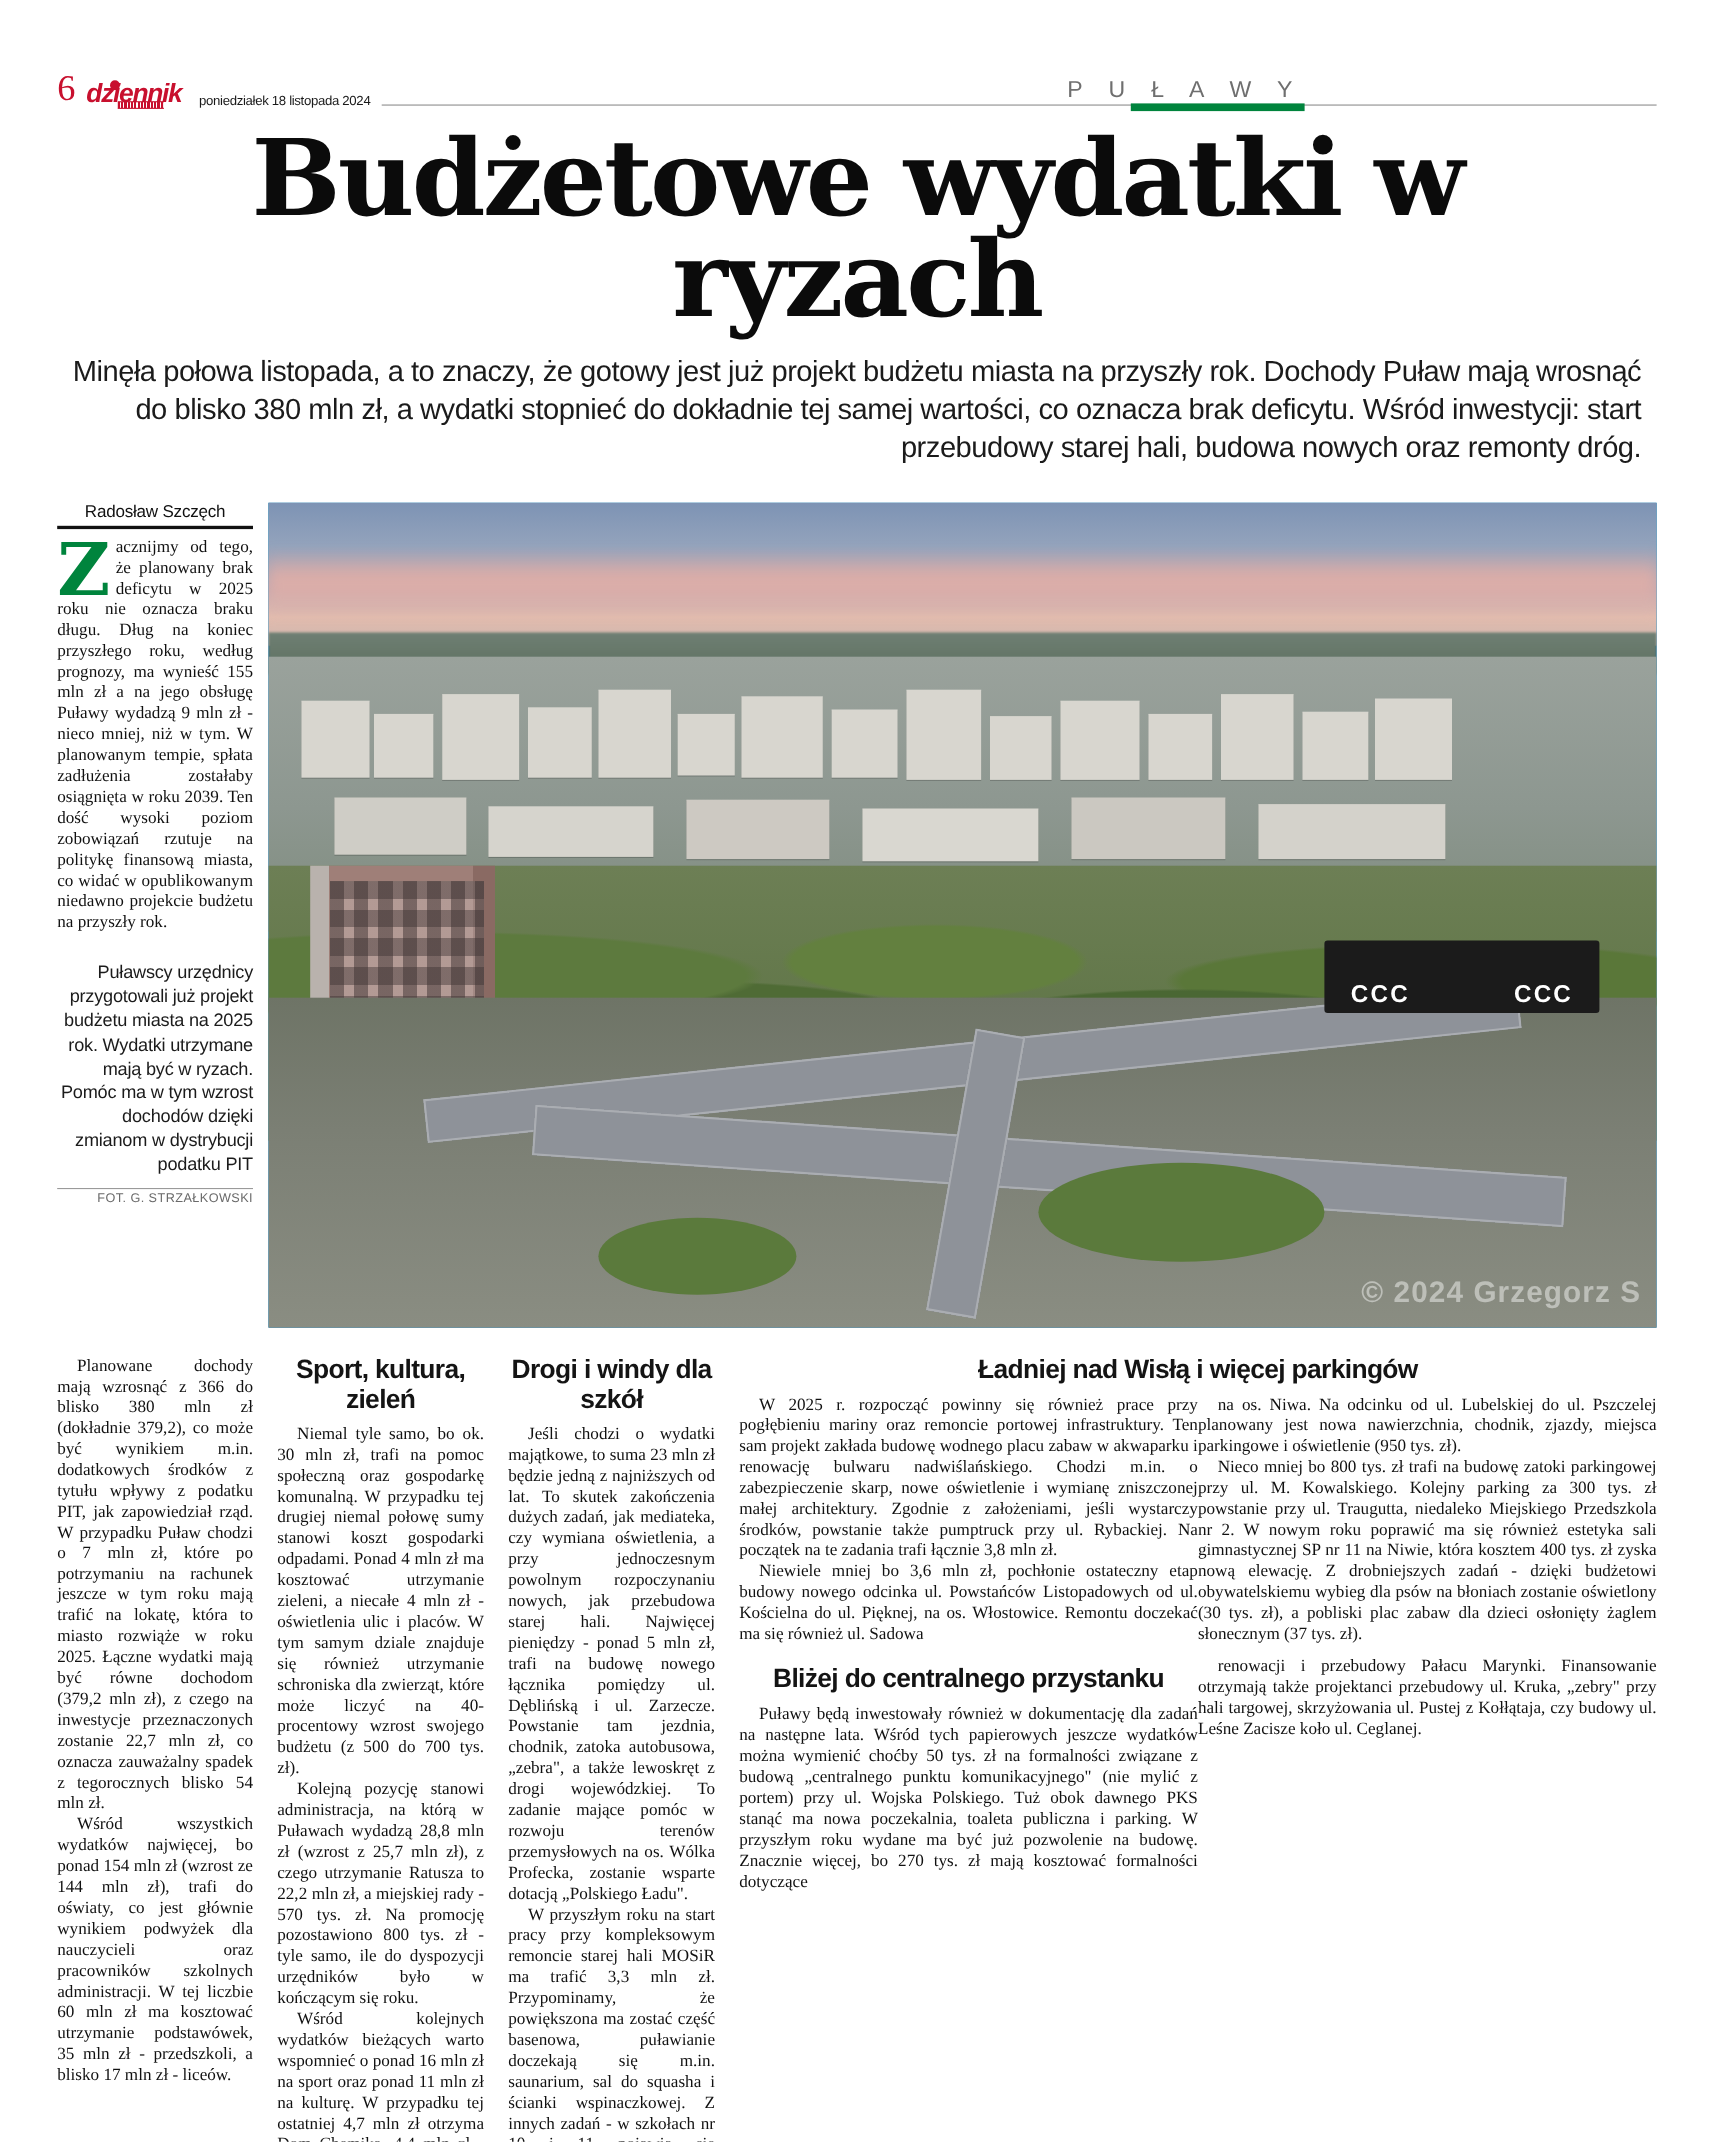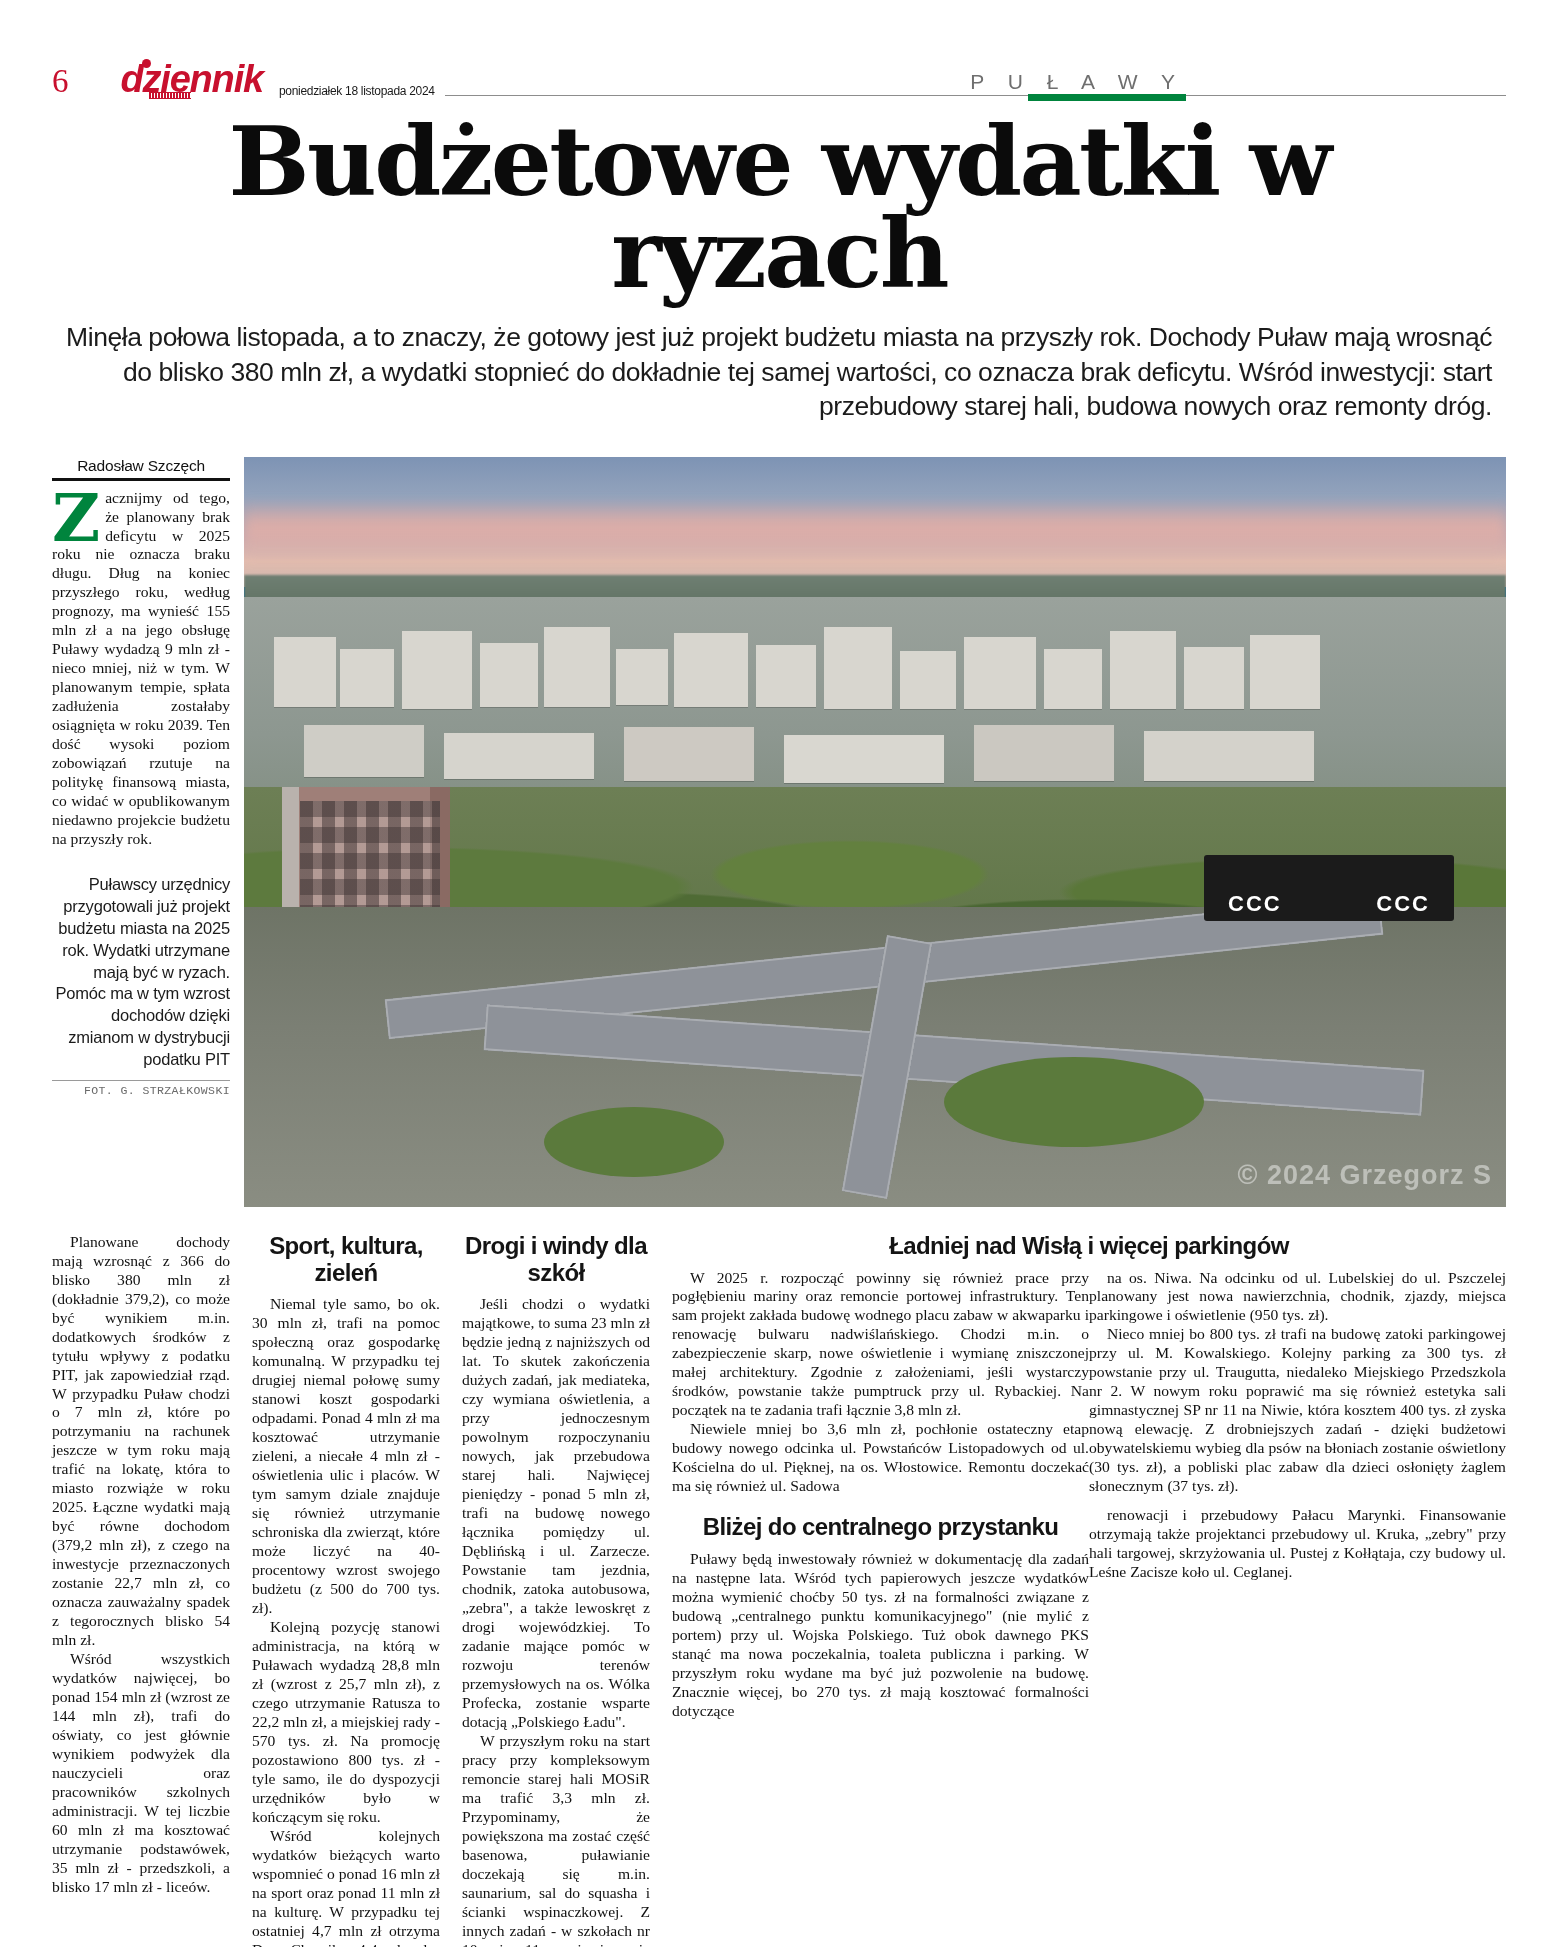--- a/index.html
+++ b/index.html
@@ -15,22 +15,22 @@
   .page { width:1558px; height:1947px; padding: 56px 52px 18px 52px; position:relative; }
 
   
   .masthead { display:flex; align-items:flex-end; gap:10px; height:44px; position:relative; }
   .folio {
     font-family:"Liberation Serif", serif;
     font-size:33px; color:#c8102e; line-height:1; font-weight:400; padding-bottom:2px;
   }
   .brand {
     font-family:"Liberation Sans", sans-serif;
-    font-weight:bold; font-style:italic; font-size:38px; color:#c8102e;
-    letter-spacing:-1.2px; line-height:1; position:relative; padding-bottom:2px;margin-left:42px;
+    font-weight:bold; font-style:italic; font-size:24px; color:#c8102e;
+    letter-spacing:-1.2px; line-height:1; position:relative; padding-bottom:2px;
   }
   .brand .dot {
     position:absolute; width:9px; height:9px; border-radius:50%;
     background:#c8102e; top:-1px; left:21px;
   }
   .brand .underbar {
     position:absolute; left:28px; bottom:1px; width:42px; height:7px;
     background:#c8102e;
   }
   .brand .underbar::after{
@@ -89,21 +89,21 @@
     font-size:66px; line-height:0.78; color:#00843d;
     margin:4px 5px 0 0;
   }
   .pull {
     font-family:"Liberation Sans", sans-serif;
     font-size:16.5px; line-height:1.32; text-align:right; color:#1b1b1b;
     margin-top:26px; letter-spacing:-0.2px;
   }
   .credit-rule { height:1px; background:#9a9a9a; margin:10px 0 3px 0; }
   .photo-credit {
-    font-family:Liberation Mono, monospace;
+    font-family:Liberation Sans, sans-serif;
     font-size:11.5px; letter-spacing:0.4px; color:#6a6a6a; text-align:right;
   }
 
   
   .photo { flex:1; position:relative; height:750px; overflow:hidden; background:#0369a1; }
   .sky {
     position:absolute; left:0; right:0; top:0; height:130px;
     background:linear-gradient(180deg,#7d93b4 0%,#93a3bc 30%,#c4a8ae 62%,#e3bcae 80%,#cbb5ae 100%);
   }
   .sky::after{

